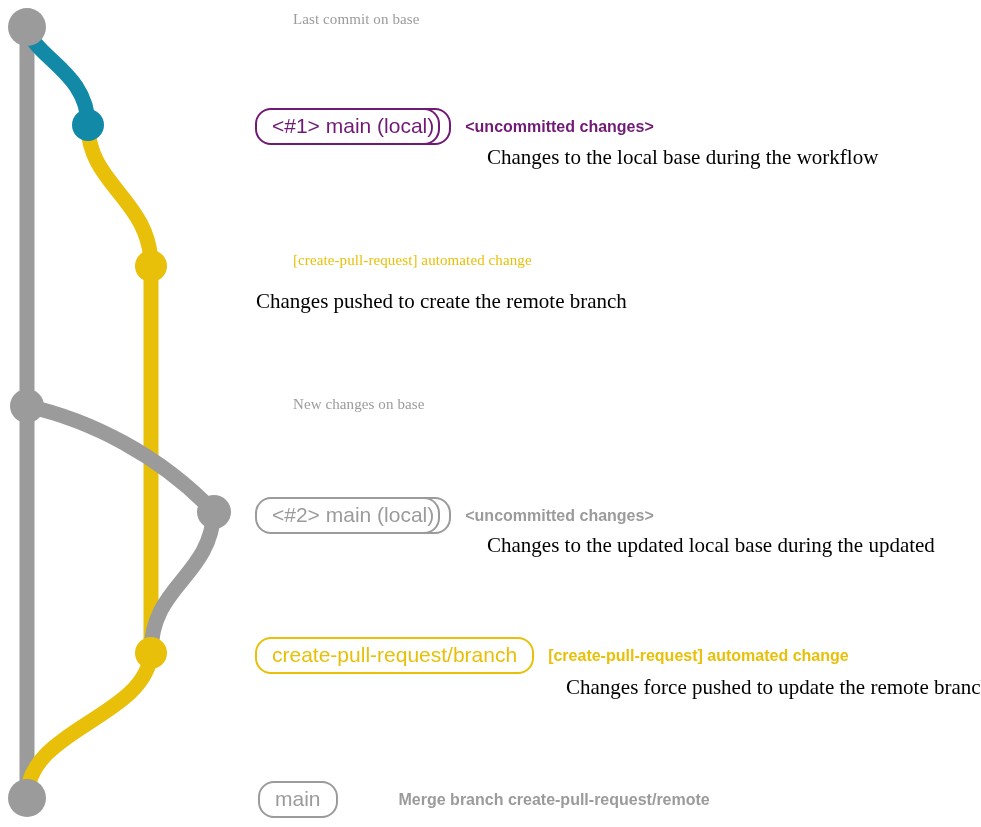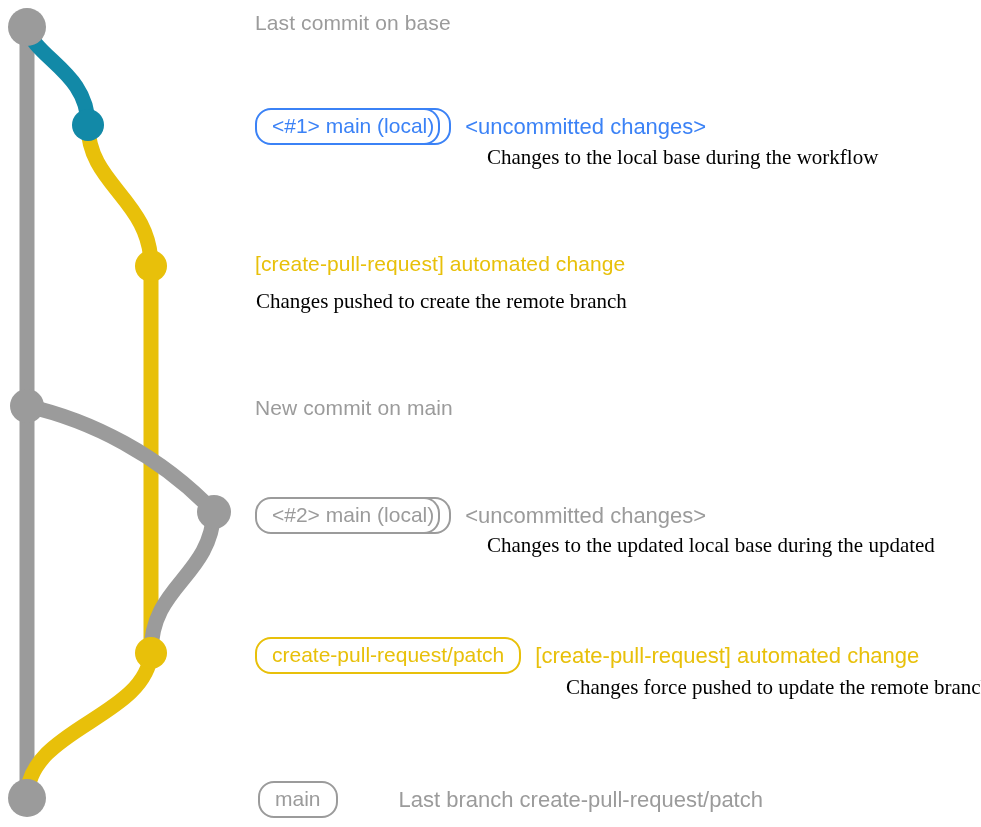--- a/index.html
+++ b/index.html
@@ -33,24 +33,25 @@
   }
 
   
   .row {
     position: absolute;
     display: flex;
     align-items: center;
   }
 
   .plain-note {
-    font-family: Liberation Sans, sans-serif;
-    font-size: 21px;
+    font-family: Liberation Serif, serif;
+    font-size: 15px;
     letter-spacing: 0.1px;
     white-space: nowrap;
+    margin-left: 38px;
   }
 
   
   .pill {
     display: inline-block;
     border: 2px solid currentColor;
     border-radius: 16px;
     padding: 5px 15px 7px 15px;
     font-family: "Liberation Sans", sans-serif;
     font-size: 21px;
@@ -69,35 +70,36 @@
     width: 18px;
     border: 2px solid currentColor;
     border-left: none;
     border-radius: 0 16px 16px 0;
     pointer-events: none;
   }
   .pill.no-notch::after { display: none; }
 
   .subject {
     font-family: "Liberation Sans", sans-serif;
-    font-size: 22px;
+    font-size: 16px;
     white-space: nowrap;
     margin-left: 14px;
+    font-weight: bold;
   }
 
   .desc {
     position: absolute;
     font-family: Liberation Serif, serif;
     font-size: 21px;
     color: #000000;
     white-space: nowrap;
   }
 
   
-  .c-blue   { color: #3b82f6; }
+  .c-blue   { color: #701a75; }
   .c-yellow { color: #e8c00a; text-align: center; }
   .c-gray   { color: #9b9b9b; }
 </style>
 </head>
 <body>
 
 <svg id="graph-svg" viewBox="0 0 981 827">
 
   <path d="M27,27 L27,798" stroke="#9b9b9b" stroke-width="15" fill="none" stroke-linecap="round"></path>
 
@@ -132,33 +134,33 @@
     <span class="subject c-blue">&lt;uncommitted changes&gt;</span>
   </div>
   <div class="desc" style="left:487px; top:145px;">Changes to the local base during the workflow</div>
 
   <div class="row" style="left:255px; top:252px;">
     <span class="plain-note c-yellow">[create-pull-request] automated change</span>
   </div>
   <div class="desc" style="left:256px; top:289px;">Changes pushed to create the remote branch</div>
 
   <div class="row" style="left:255px; top:396px;">
-    <span class="plain-note c-gray">New commit on main</span>
+    <span class="plain-note c-gray">New changes on base</span>
   </div>
 
   <div class="row" style="left:255px; top:497px;">
     <span class="pill c-gray">&lt;#2&gt; main (local)</span>
     <span class="subject c-gray">&lt;uncommitted changes&gt;</span>
   </div>
   <div class="desc" style="left:487px; top:533px;">Changes to the updated local base during the updated</div>
 
   <div class="row" style="left:255px; top:637px;">
-    <span class="pill c-yellow no-notch">create-pull-request/patch</span>
+    <span class="pill c-yellow no-notch">create-pull-request/branch</span>
     <span class="subject c-yellow">[create-pull-request] automated change</span>
   </div>
   <div class="desc" style="left:566px; top:675px;">Changes force pushed to update the remote branch</div>
 
   <div class="row" style="left:258px; top:781px;gap:47px;">
     <span class="pill c-gray no-notch">main</span>
-    <span class="subject c-gray">Last branch create-pull-request/patch</span>
+    <span class="subject c-gray">Merge branch create-pull-request/remote</span>
   </div>
 
 </div>
 
 </body></html>

